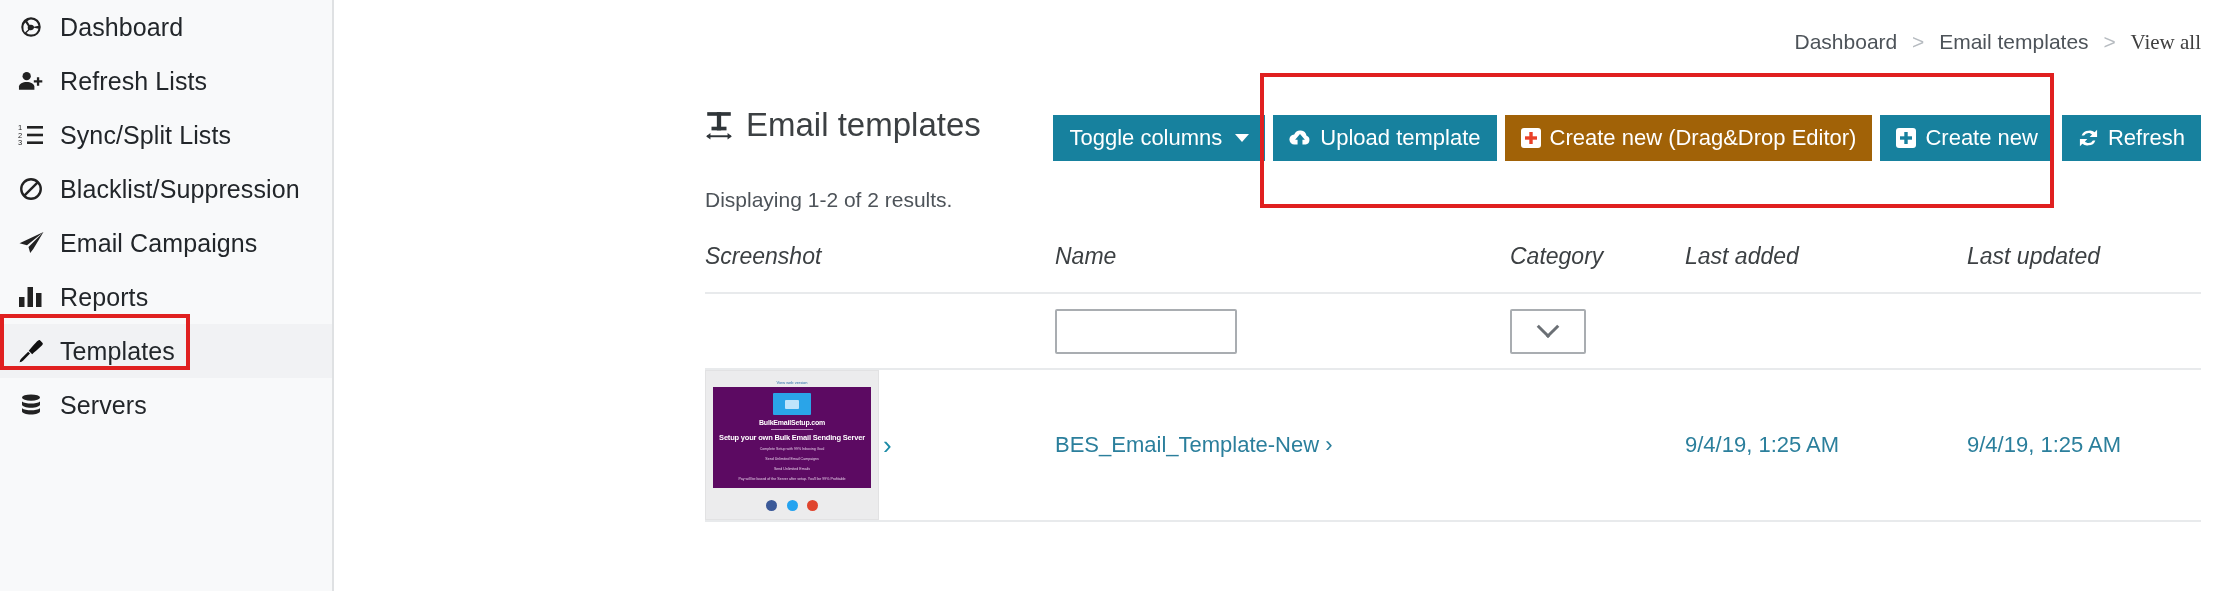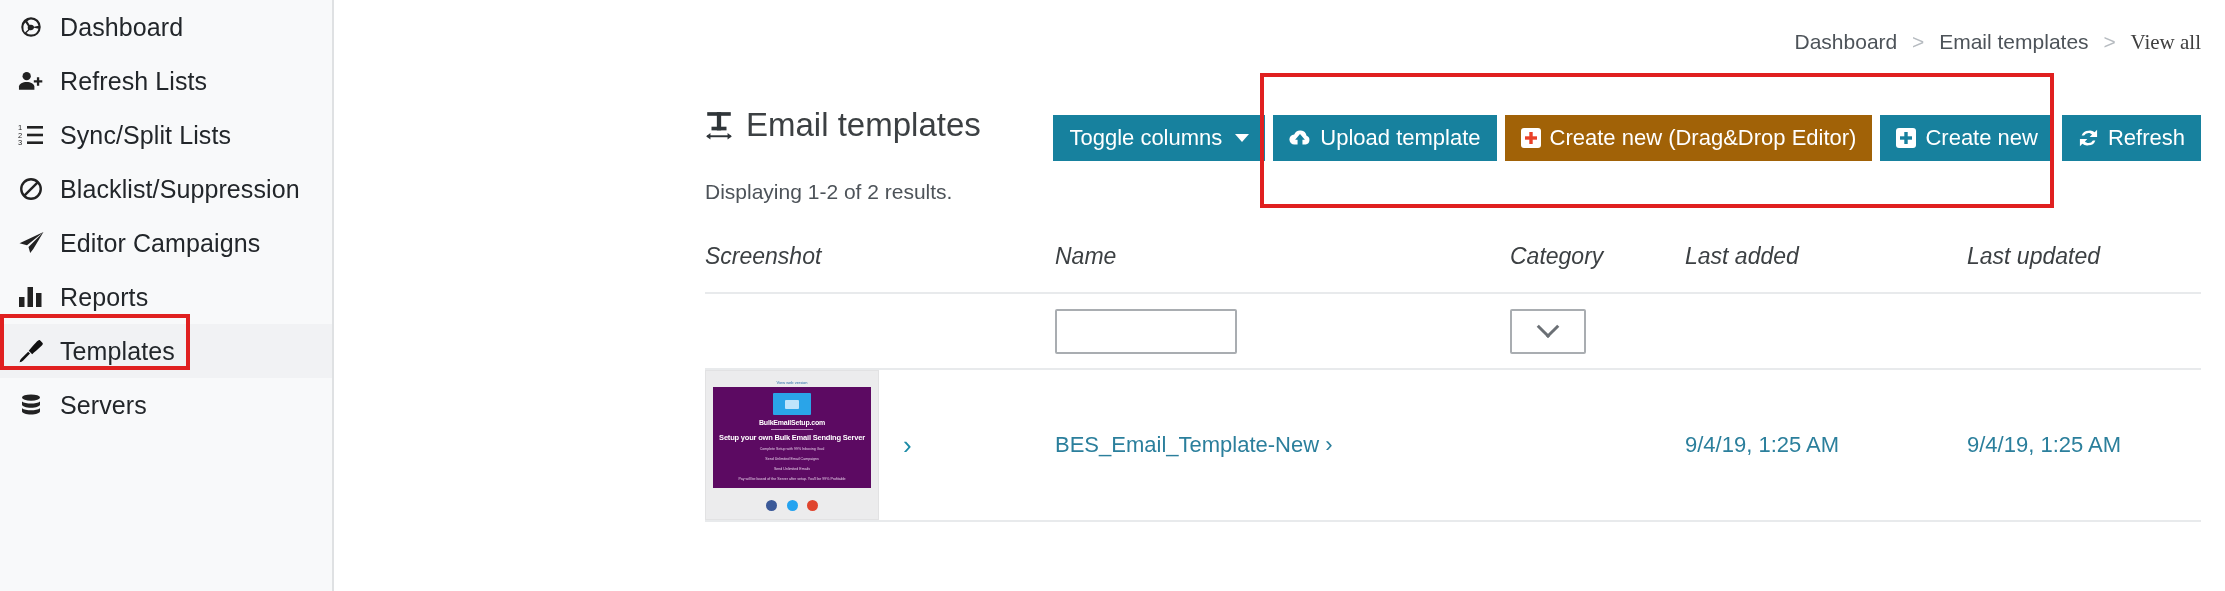--- a/index.html
+++ b/index.html
@@ -90,21 +90,21 @@
   .page-title {
     font-size: 33px;
     color: #3c4043;
     font-weight: 400;
     white-space: nowrap;
   }
 
   .results-line {
     position: absolute;
     left: 371px;
-    top: 180px;
+    top: 188px;
     font-size: 21px;
     color: #4d5359;
   }
 
   
   .toolbar {
     position: absolute;
     top: 115px;
     right: 24px;
     display: flex;
@@ -204,21 +204,21 @@
     cursor: pointer;
   }
   .sel-chev {
     width: 16px; height: 16px;
     border-right: 3px solid #6b7075;
     border-bottom: 3px solid #6b7075;
     transform: rotate(45deg) translate(-3px,-3px);
   }
 
   
-  .thumb-wrap { display: flex; align-items: center; gap: 24px; }
+  .thumb-wrap { display: flex; align-items: center; gap: 4px; }
   .thumb {
     width: 174px;
     height: 150px;
     background: #ececed;
     border: 1px solid #e2e2e3;
     padding: 7px 7px;
     overflow: hidden;
     position: relative;
     cursor: pointer;
   }
@@ -304,21 +304,21 @@
       </span>
       <span class="nav-label">Blacklist/Suppression</span>
     </div>
 
     <div class="nav-item">
       <span class="nav-ico">
         <svg width="27" height="26" viewBox="0 0 26 26" fill="#222">
             <path d="M25 2 1 13.2l7.5 2.1L25 2zM10 16.9l1.7 6.1 3.1-4.1L25 2 10 16.9z"></path>
           </svg>
       </span>
-      <span class="nav-label">Editor Campaigns</span>
+      <span class="nav-label">Email Campaigns</span>
     </div>
 
     <div class="nav-item">
       <span class="nav-ico">
         <svg width="26" height="24" viewBox="0 0 26 24" fill="#222">
             <rect x="1" y="12" width="5.5" height="10"></rect>
             <rect x="9.5" y="2" width="5.5" height="20"></rect>
             <rect x="18" y="8" width="5.5" height="14"></rect>
           </svg>
       </span>

